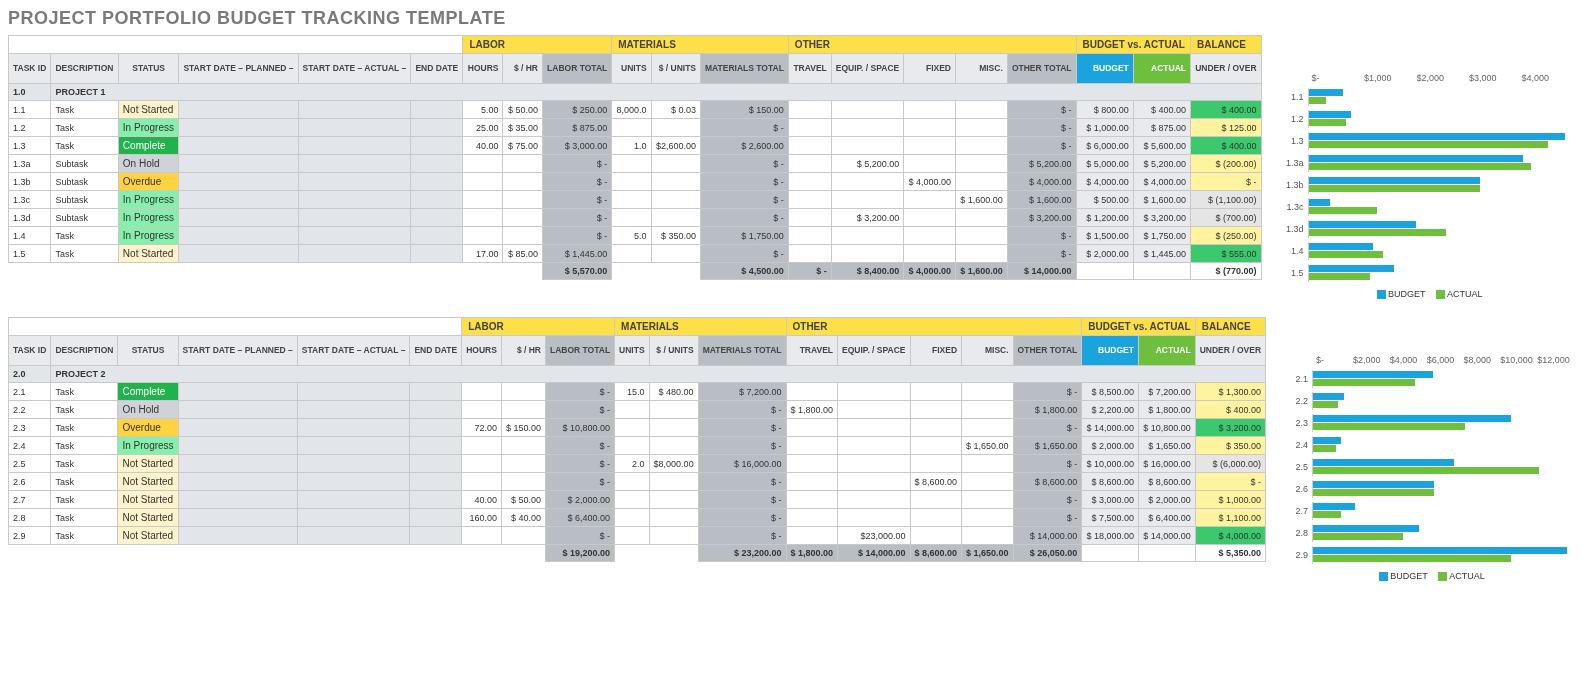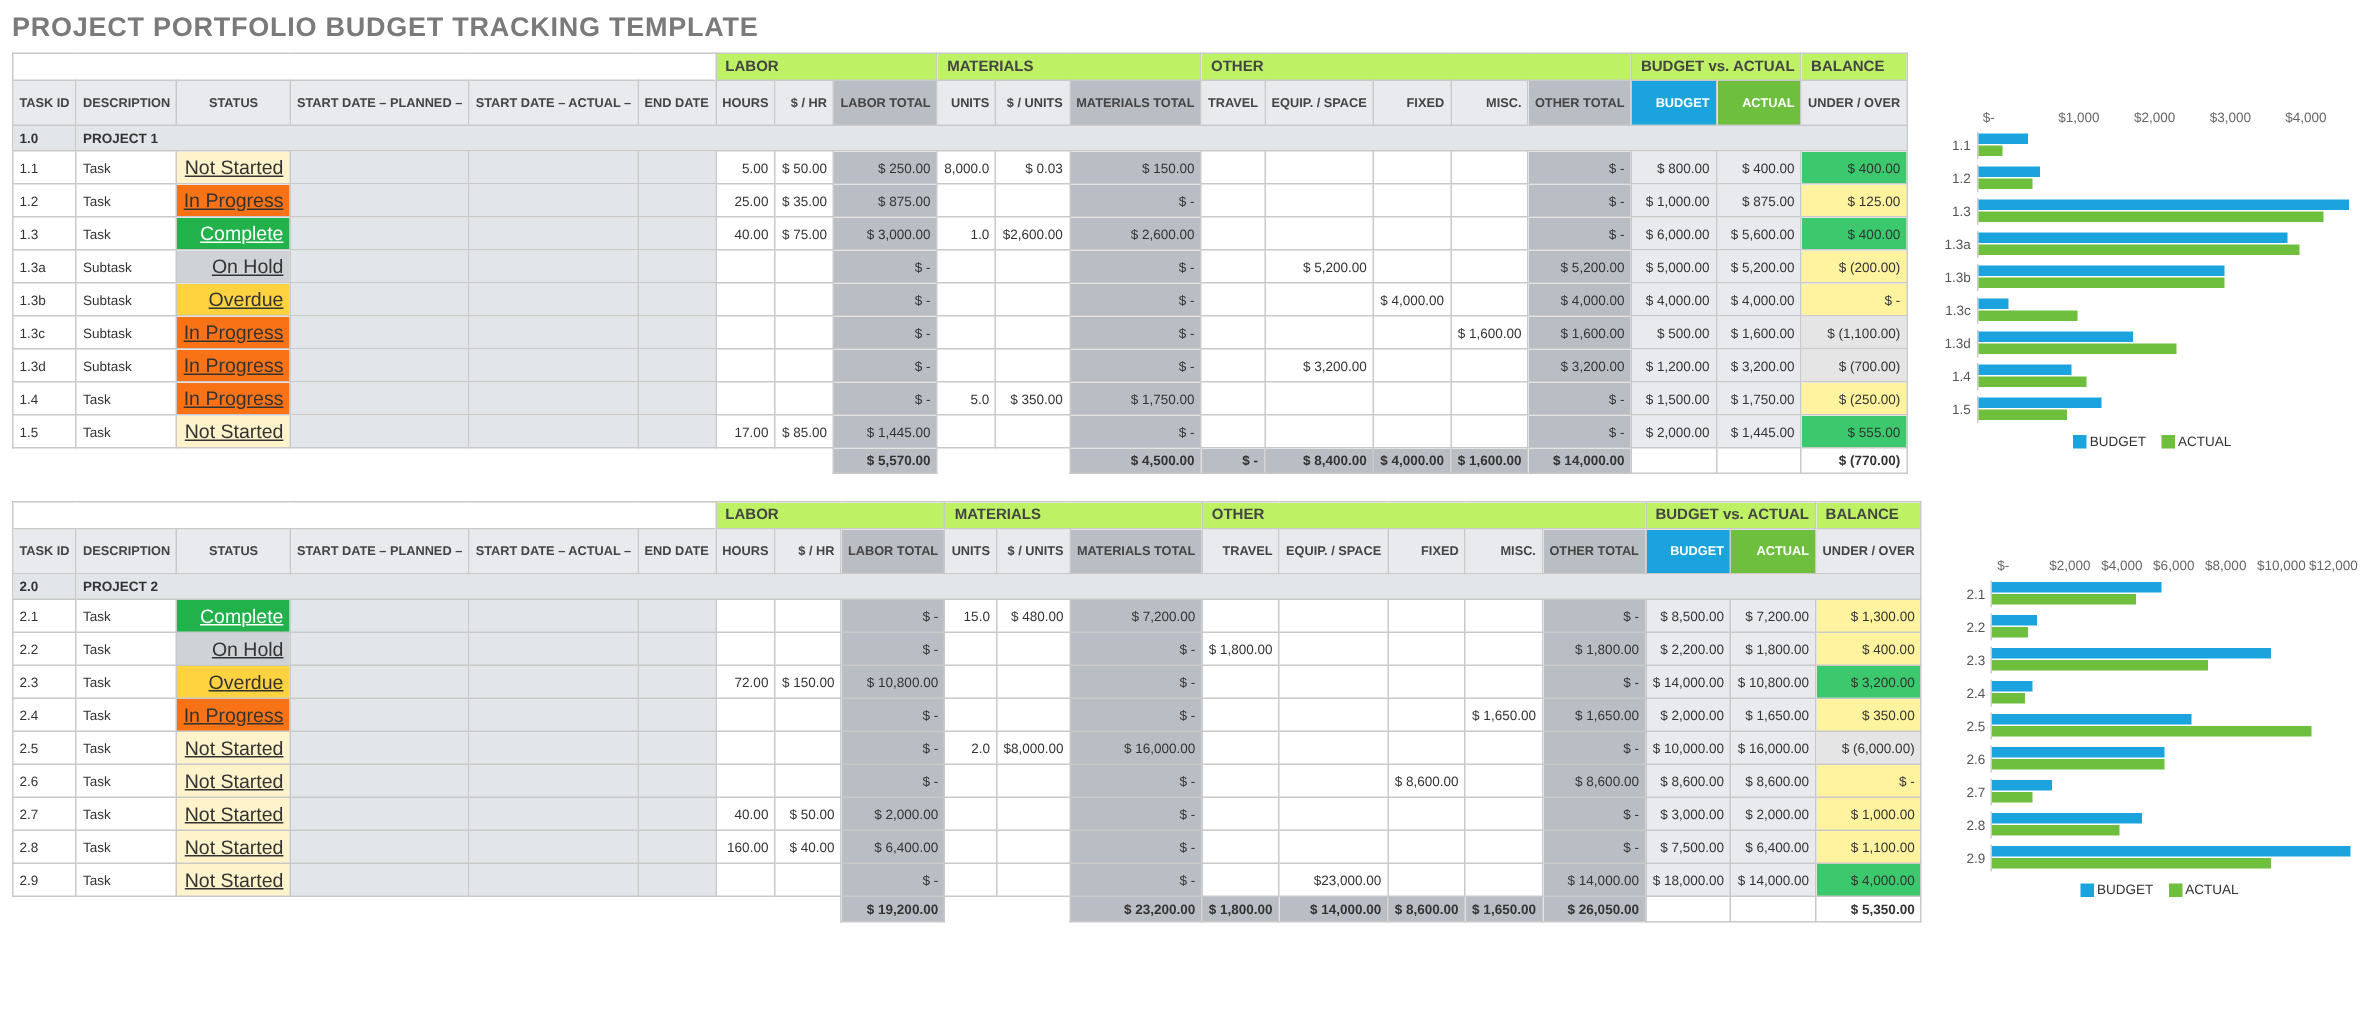--- a/index.html
+++ b/index.html
@@ -2,40 +2,40 @@
 <html><head>
 <meta charset="utf-8">
 <style>
   * { box-sizing: border-box; margin: 0; padding: 0; }
   body { font-family: Arial, Helvetica, sans-serif; font-size: 10px; color: #333; background: #fff; padding: 8px; width: 1582px; }
   .title { font-size: 18px; font-weight: 700; color: #7a7a7a; letter-spacing: 0.5px; margin-bottom: 6px; font-family: Arial, sans-serif; }
   .wrap { display: flex; gap: 16px; margin-bottom: 18px; align-items: flex-start; }
   table { border-collapse: collapse; table-layout: fixed; }
   th, td { border: 1px solid #c9c9c9; padding: 3px 4px; font-size: 9px; overflow: hidden; white-space: nowrap; }
   th { background: #e8eaed; font-weight: 600; text-align: center; color: #444; }
-  .groupth { background: #bef264; border-bottom: none; text-align: left; padding-left: 6px; font-size: 10px; }
+  .groupth { background: #fde047; border-bottom: none; text-align: left; padding-left: 6px; font-size: 10px; }
   .subth { background: #e8eaed; font-size: 8.5px; line-height: 1.1; height: 30px; }
   .col-id   { width: 30px; }
   .col-desc { width: 77px; text-align: left; }
   .col-stat { width: 72px; }
   .col-date { width: 66px; }
   .col-num  { width: 45px; text-align: right; }
   .col-mon  { width: 72px; text-align: right; }
   .col-mon2 { width: 52px; text-align: right; }
   .grey { background: #e8eaed; }
   .greydk { background: #b9bec5; }
   .money { text-align: right; }
   .num { text-align: right; }
   .blank { background: #e2e6ea; }
   .projrow td { background: #e2e6ea; font-weight: 700; }
   .totalrow td { background: #fff; font-weight: 700; }
   .totalrow .greydk { background: #b9bec5; }
-  .status { text-align: right; font-size: 13px; text-decoration: underline; }
+  .status { text-align: left; font-size: 10px; }
   .st-notstarted { background: #fff3cc; }
-  .st-inprogress { background: #f97316; }
+  .st-inprogress { background: #86efac; }
   .st-complete   { background: #21b24b; color: #fff; }
   .st-onhold     { background: #cfd3d8; }
   .st-overdue    { background: #ffd23f; }
   .budgeth { background: #1aa3dd; color: #fff; font-weight: 700; }
   .actualh { background: #6fbf3f; color: #fff; font-weight: 700; }
   .bal-green { background: #3cc96d; }
   .bal-yellow { background: #fff3a0; }
   .bal-red { background: #e5e5e5; }
   .chart { width: 330px; padding-top: 38px; }
   .axis { display: flex; font-size: 9px; color: #666; margin-bottom: 4px; padding-left: 34px; }

